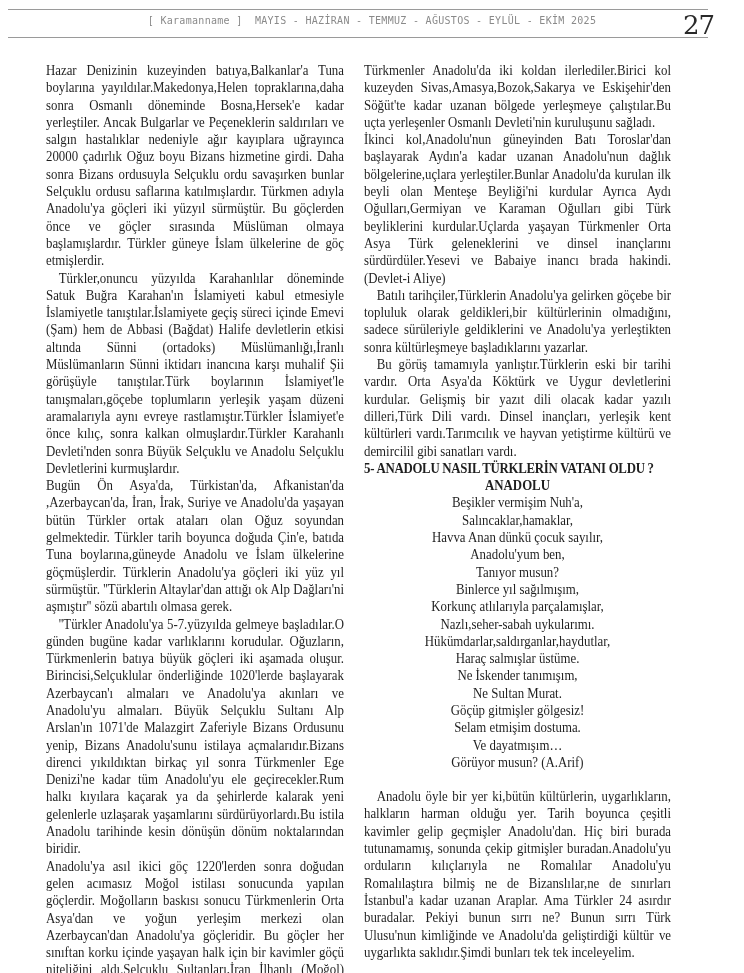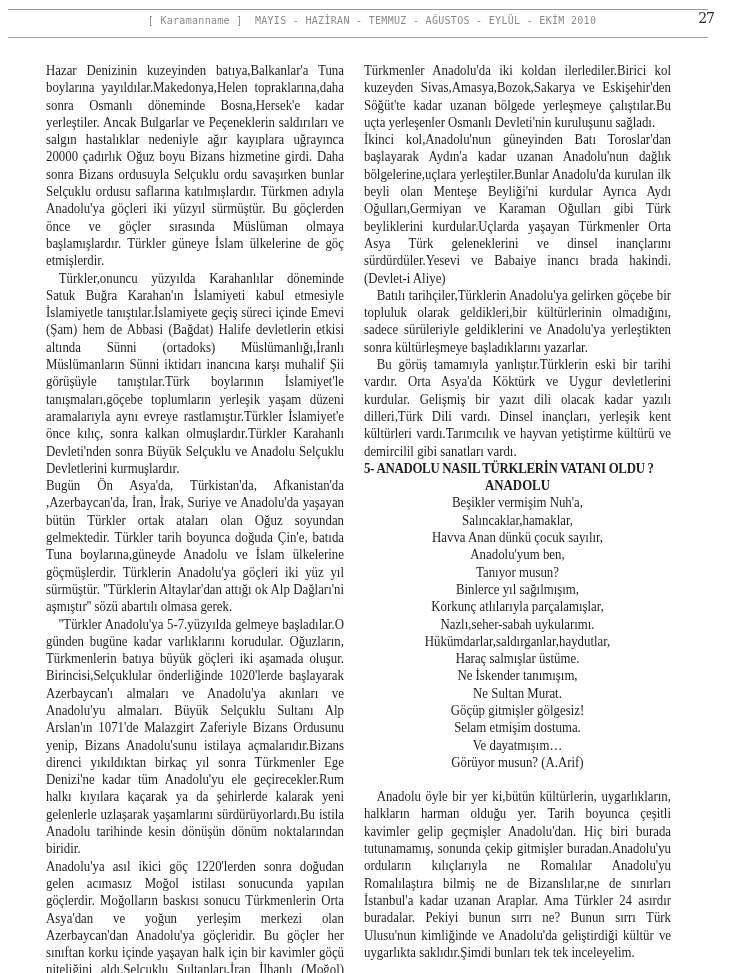--- a/index.html
+++ b/index.html
@@ -9,21 +9,21 @@
   .rule.top { top: 9px; }
   .rule.bottom { top: 37px; }
   .header-text {
     position: absolute; left: 0; width: 744px; top: 15px; text-align: center;
     font-family: "DejaVu Sans Mono", monospace; font-size: 10px; color: #8a8a8a;
     letter-spacing: 0.3px;
   }
   .header-text .mag { margin-right: 6px; }
   .page-num {
     position: absolute; right: 30px; top: 10px;
-    font-family: "DejaVu Serif", serif; font-size: 14px; color: #2a2a2a; letter-spacing: -1px;
+    font-family: "DejaVu Serif", serif; font-size: 26px; color: #2a2a2a; letter-spacing: -1px;
   }
   .col {
     position: absolute; top: 62px;
     font-family: "Liberation Serif", serif; font-size: 14.2px; line-height: 17.3px;
     text-align: justify;
   }
   .col.left { left: 46px; width: 298px; }
   .col.right { left: 364px; width: 307px; }
   .inner {
     transform: scaleX(0.905); transform-origin: 0 0; width: 110.5%;
@@ -39,21 +39,21 @@
   .poem .line { display: block; }
   .spacer { height: 17px; }
 </style>
 </head>
 <body>
 
 <div class="header">
   <div class="rule top"></div>
   <div class="header-text">
     <span class="mag">[ Karamanname ]</span>
-    <span>MAYIS - HAZİRAN - TEMMUZ - AĞUSTOS - EYLÜL - EKİM  2010</span>
+    <span>MAYIS - HAZİRAN - TEMMUZ - AĞUSTOS - EYLÜL - EKİM  2025</span>
   </div>
   <div class="page-num">27</div>
   <div class="rule bottom"></div>
 </div>
 
 <div class="col left">
   <div class="inner">
     <p>Hazar Denizinin kuzeyinden batıya,Balkanlar'a Tuna boylarına yayıldılar.Makedonya,Helen topraklarına,daha sonra Osmanlı döneminde Bosna,Hersek'e kadar yerleştiler. Ancak Bulgarlar ve Peçeneklerin saldırıları ve salgın hastalıklar nedeniyle ağır kayıplara uğrayınca 20000 çadırlık Oğuz boyu Bizans hizmetine girdi. Daha sonra Bizans ordusuyla Selçuklu ordu savaşırken bunlar Selçuklu ordusu saflarına katılmışlardır. Türkmen adıyla Anadolu'ya göçleri iki yüzyıl sürmüştür. Bu göçlerden önce ve göçler sırasında Müslüman olmaya başlamışlardır. Türkler güneye İslam ülkelerine de göç etmişlerdir.</p>
     <p class="indent">Türkler,onuncu yüzyılda Karahanlılar döneminde Satuk Buğra Karahan'ın İslamiyeti kabul etmesiyle İslamiyetle tanıştılar.İslamiyete geçiş süreci içinde Emevi (Şam) hem de Abbasi (Bağdat) Halife devletlerin etkisi altında Sünni (ortadoks) Müslümanlığı,İranlı Müslümanların Sünni iktidarı inancına karşı muhalif Şii görüşüyle tanıştılar.Türk boylarının İslamiyet'le tanışmaları,göçebe toplumların yerleşik yaşam düzeni aramalarıyla aynı evreye rastlamıştır.Türkler İslamiyet'e önce kılıç, sonra kalkan olmuşlardır.Türkler Karahanlı Devleti'nden sonra Büyük Selçuklu ve Anadolu Selçuklu Devletlerini kurmuşlardır.</p>
     <p>Bugün Ön Asya'da, Türkistan'da, Afkanistan'da ,Azerbaycan'da, İran, İrak, Suriye ve Anadolu'da yaşayan bütün Türkler ortak ataları olan Oğuz soyundan gelmektedir. Türkler tarih boyunca doğuda Çin'e, batıda Tuna boylarına,güneyde Anadolu ve İslam ülkelerine göçmüşlerdir. Türklerin Anadolu'ya göçleri iki yüz yıl sürmüştür. ''Türklerin Altaylar'dan  attığı ok Alp Dağları'ni aşmıştır'' sözü abartılı olmasa gerek.</p>

